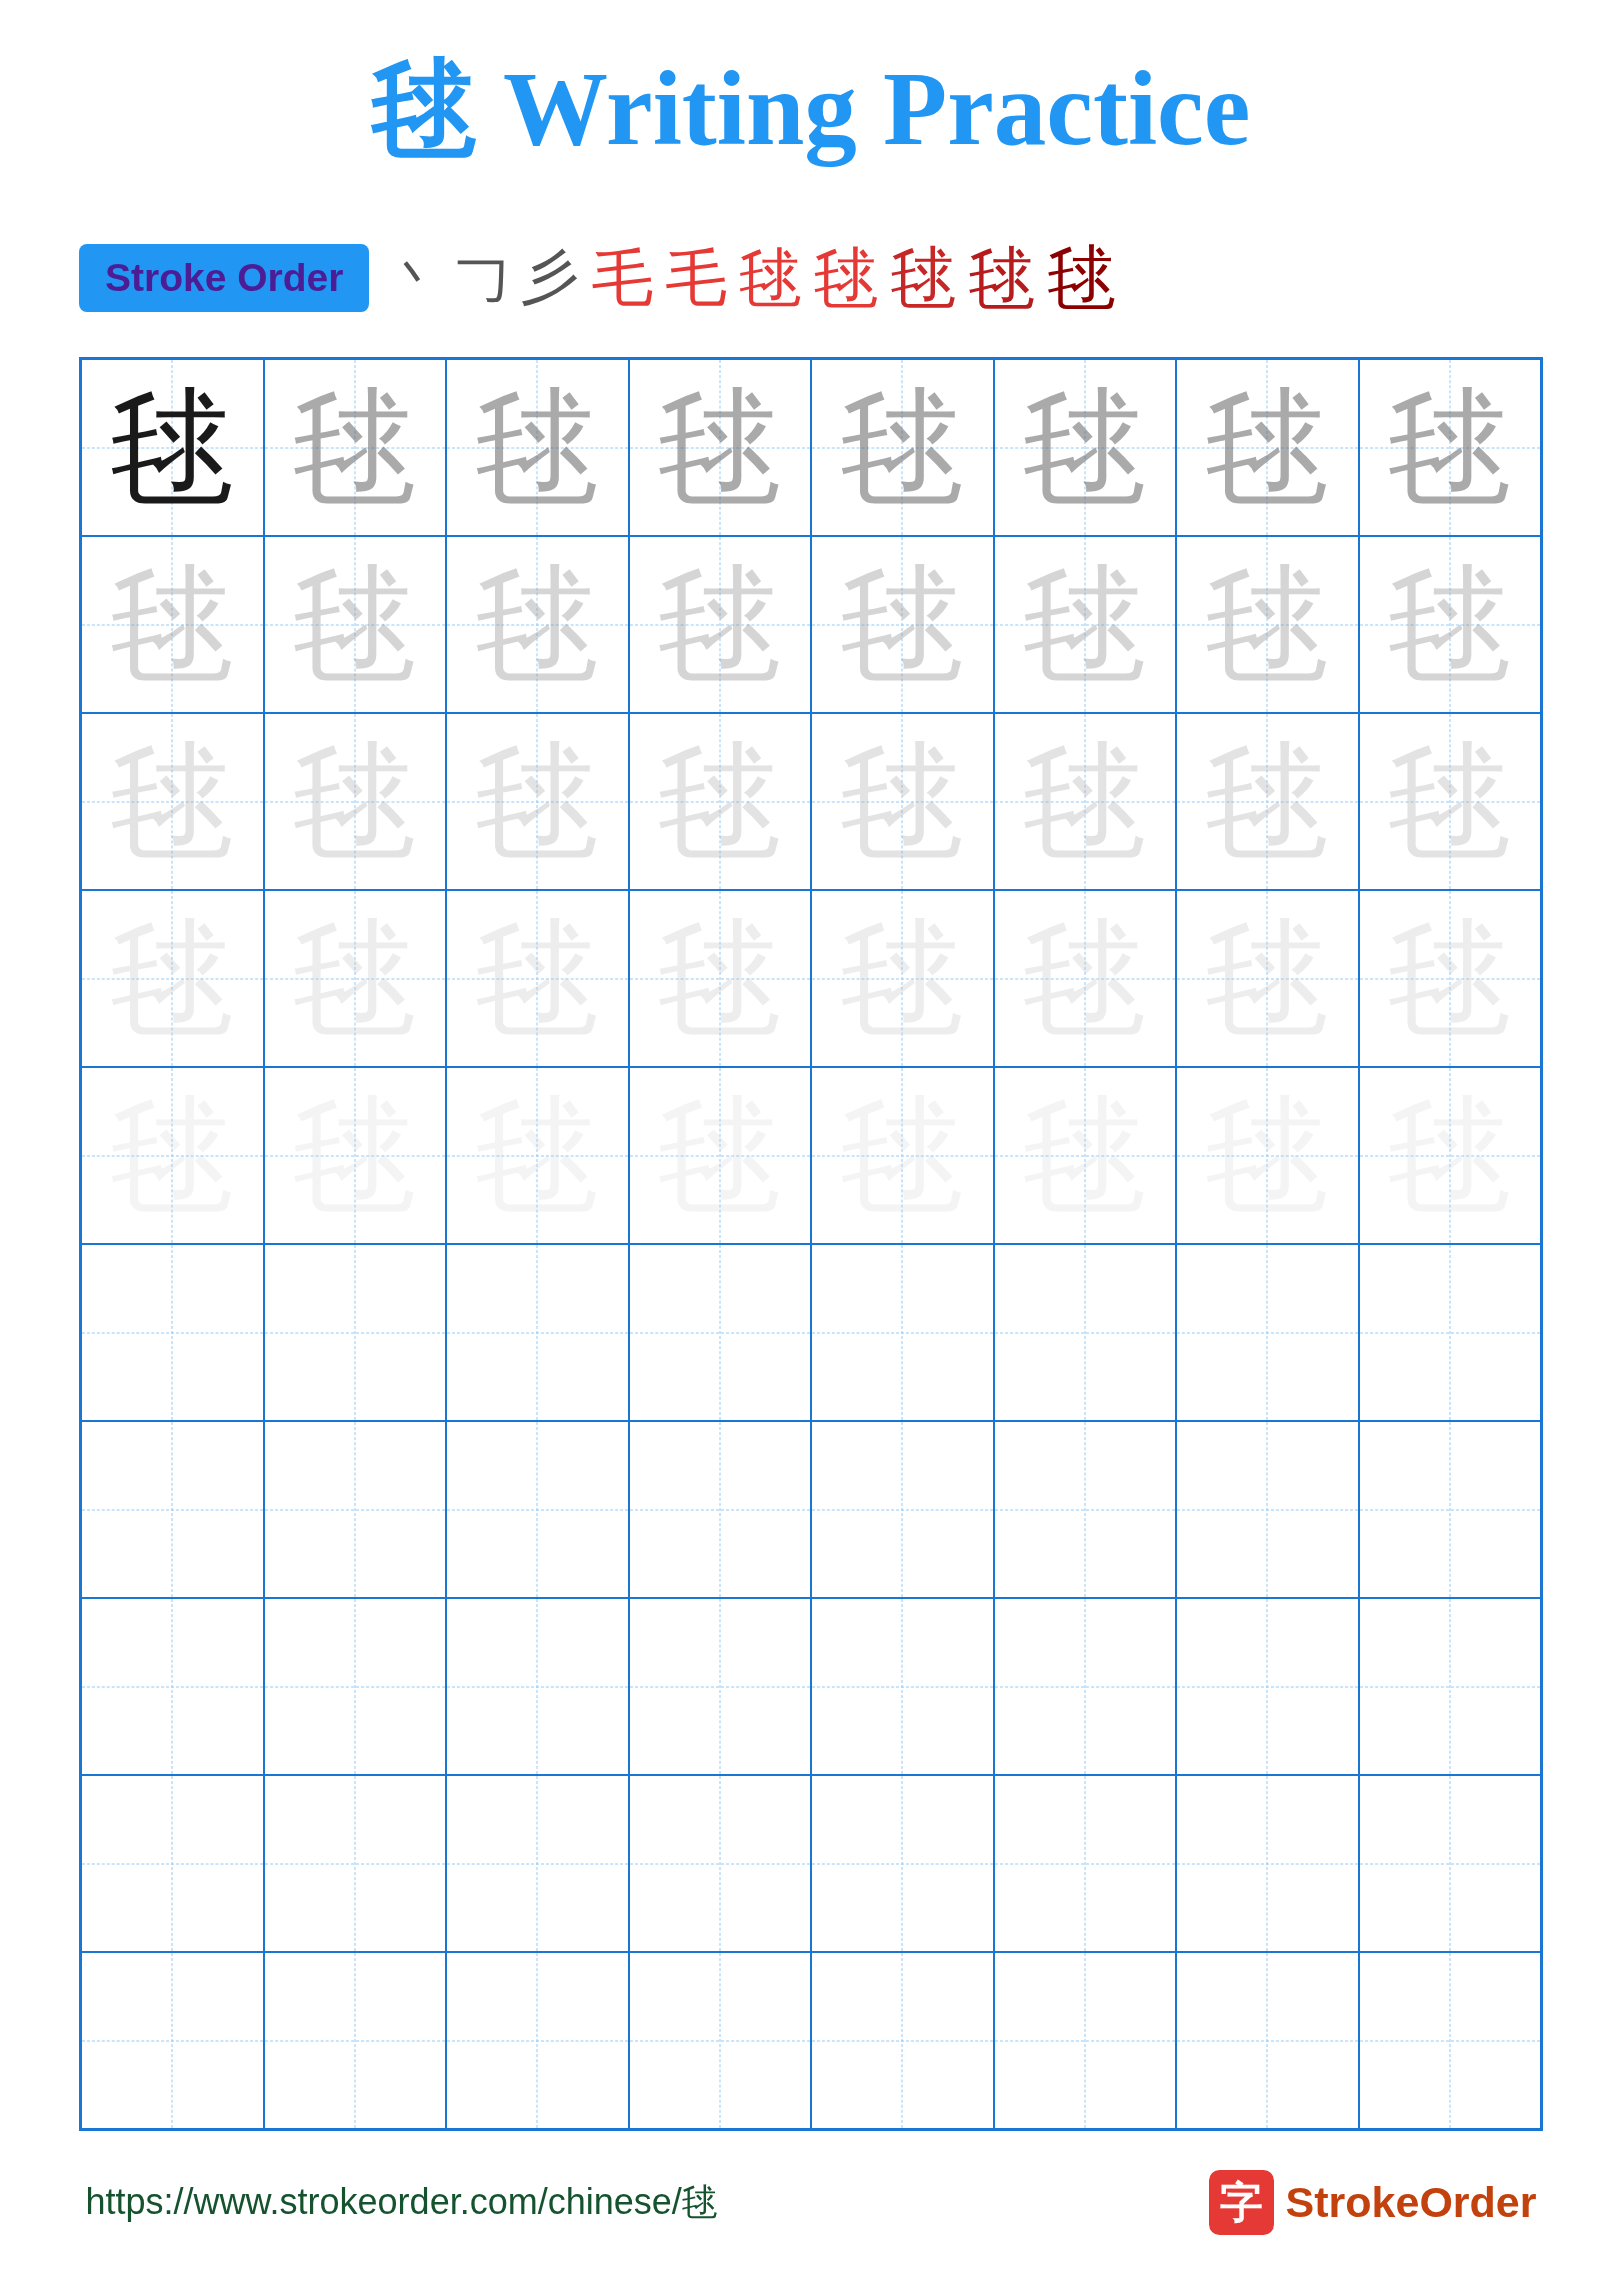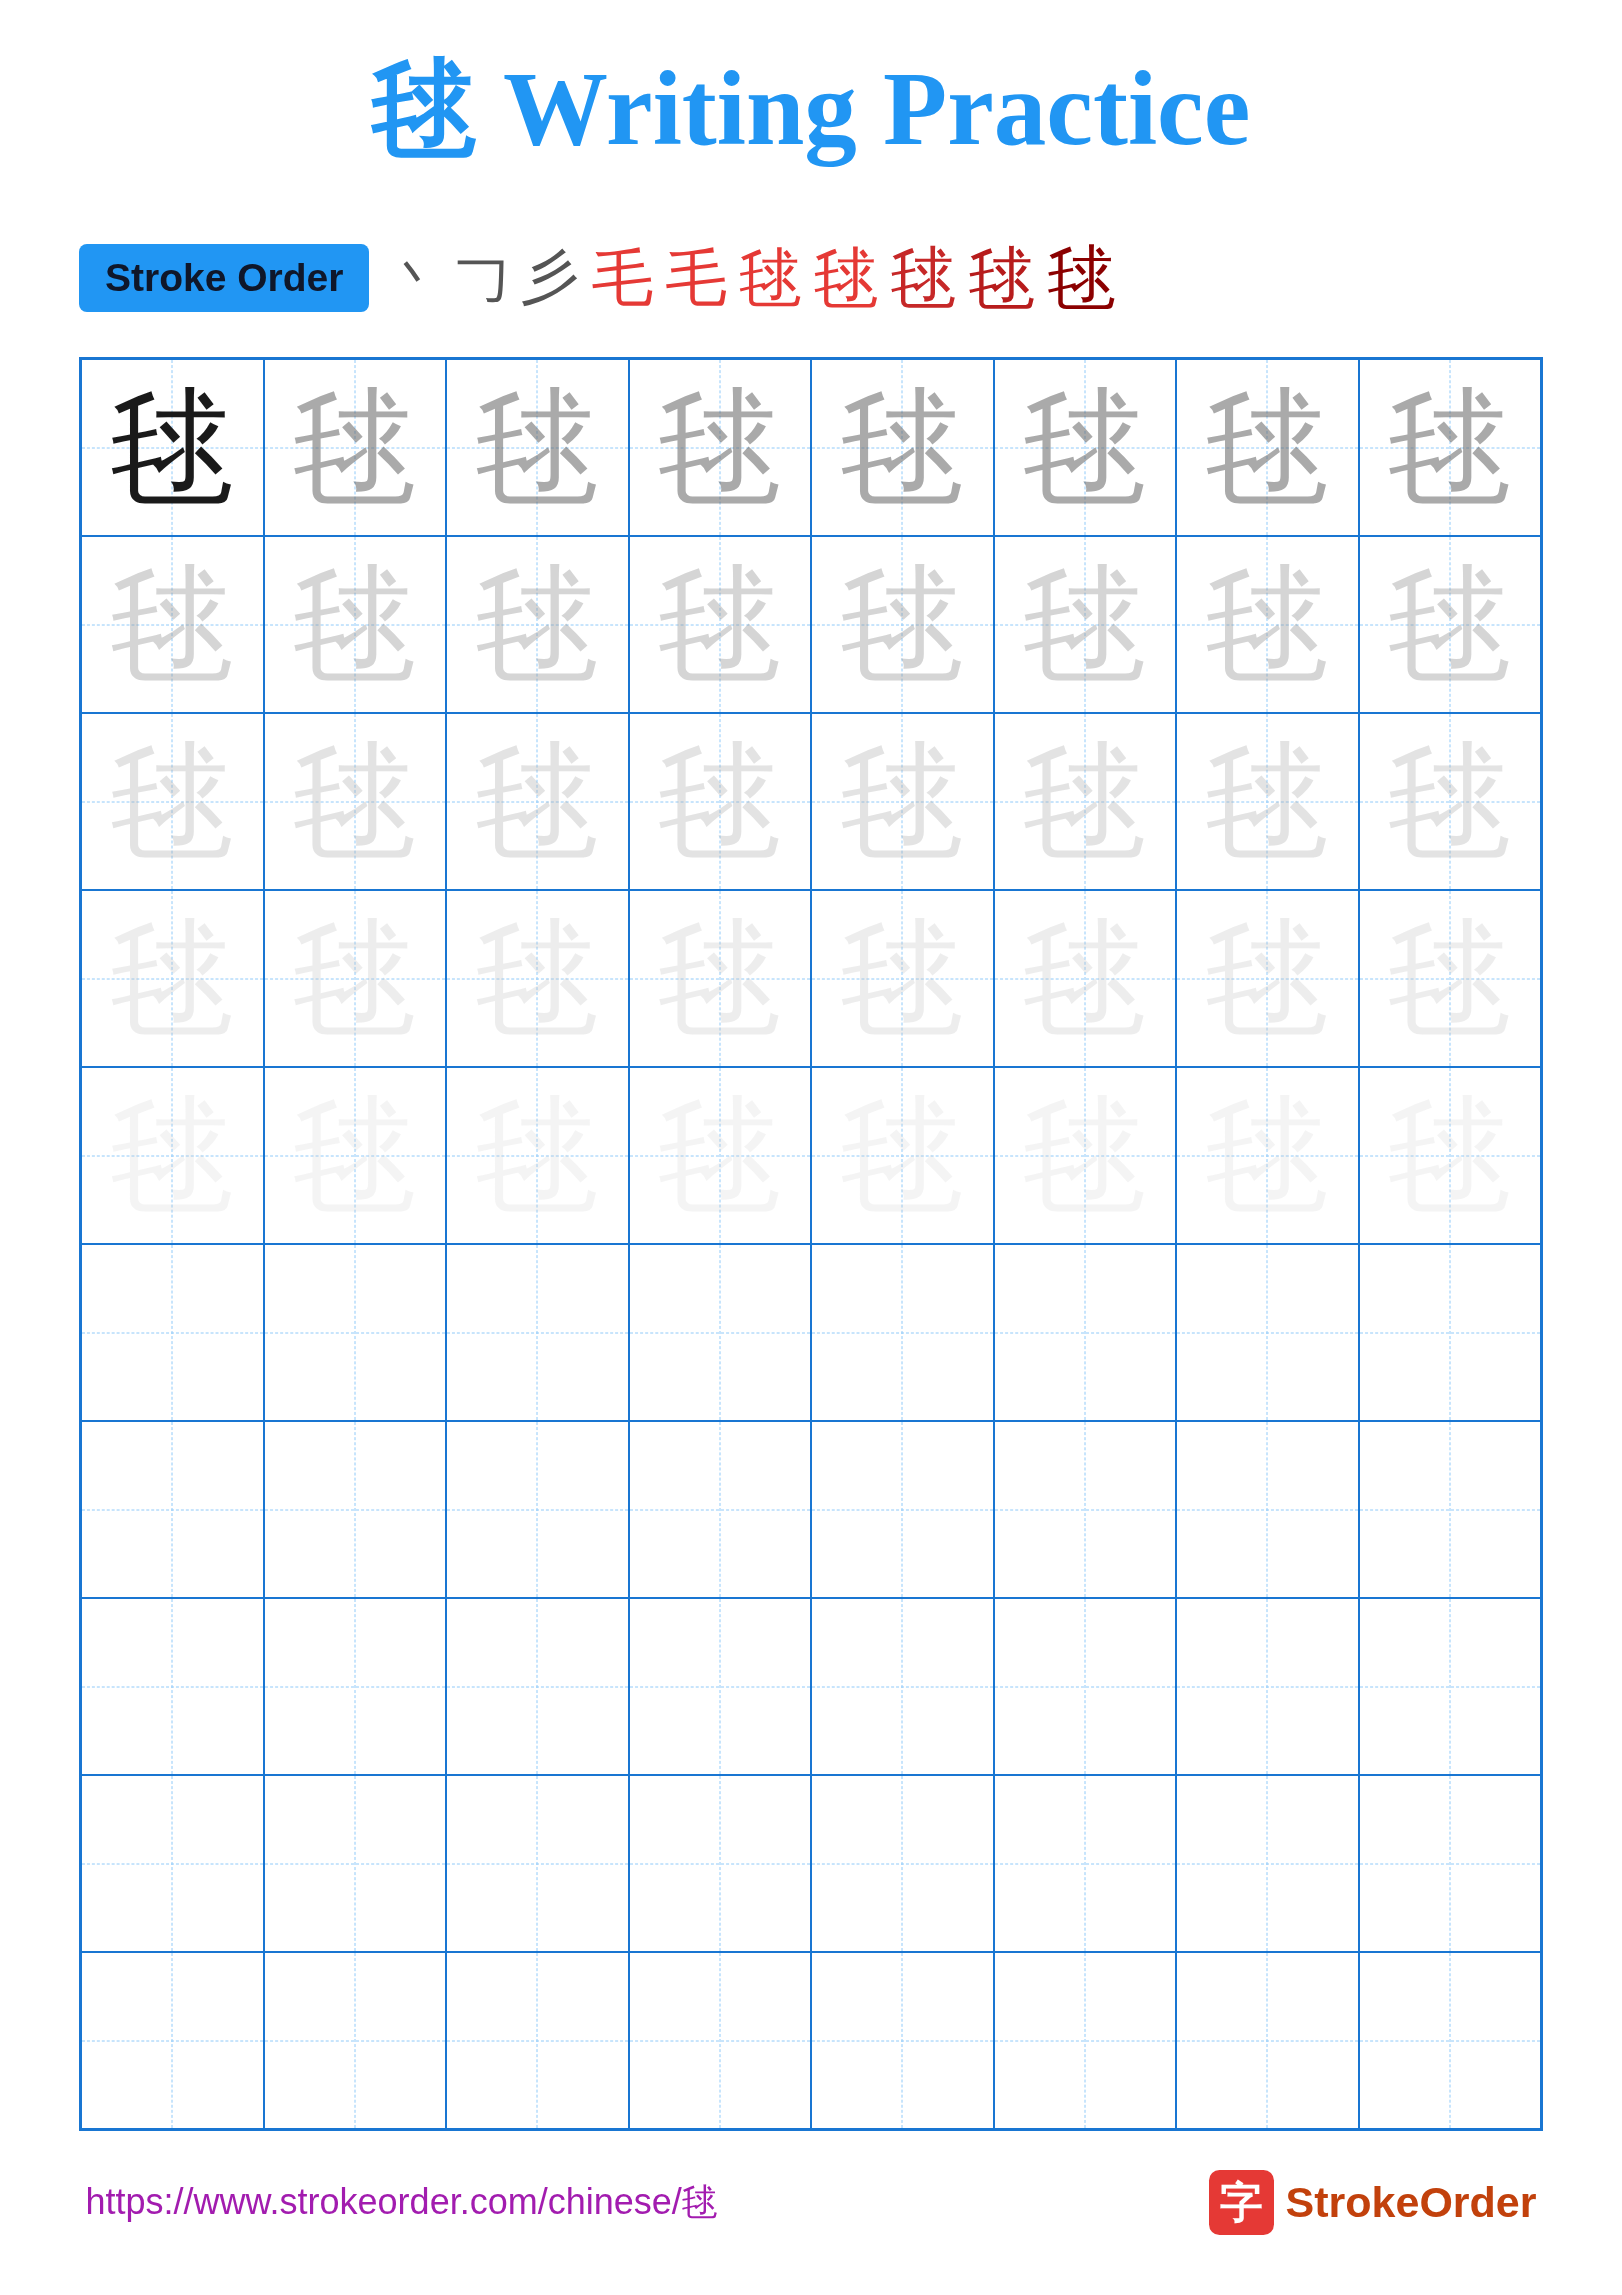--- a/index.html
+++ b/index.html
@@ -36,21 +36,21 @@
     
     .stroke-order-row {
       display: flex;
       align-items: center;
       margin-bottom: 33px;
       gap: 19.6px;
     }
 
     .stroke-order-badge {
       background: #2196F3;
-      color: #0f172a;
+      color: #4c1d95;
       font-size: 39px;
       font-family: Arial, sans-serif;
       font-weight: bold;
       padding: 11.8px 26px;
       border-radius: 7.9px;
       white-space: nowrap;
     }
 
     .stroke-order-chars {
       display: flex;
@@ -148,21 +148,21 @@
     
     .footer {
       display: flex;
       align-items: center;
       justify-content: space-between;
       margin-top: 39px;
       padding: 0 6.5px;
     }
 
     .footer-url {
-      color: #a21caf;
+      color: #14532d;
       font-size: 36px;
       font-family: Arial, sans-serif;
       text-decoration: none;
     }
 
     .footer-brand {
       display: flex;
       align-items: center;
       gap: 11.8px;
     }

